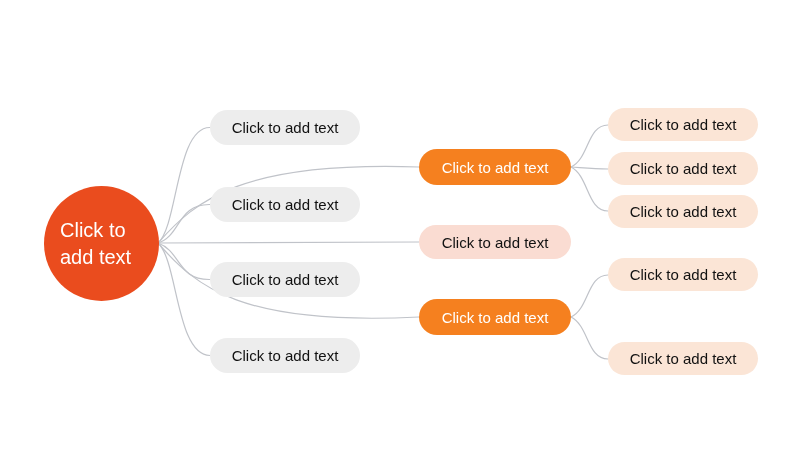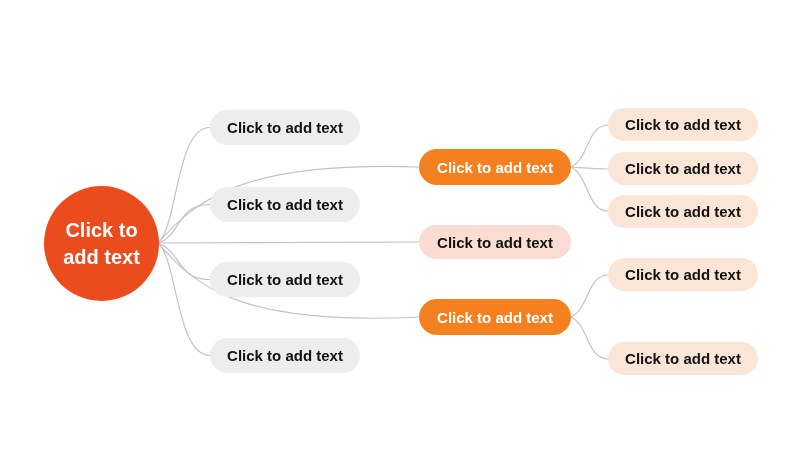--- a/index.html
+++ b/index.html
@@ -28,22 +28,21 @@
     fill: none;
     stroke: var(--connector-color, #C0C3C9);
     stroke-width: 1.2;
     stroke-linecap: round;
   }
   .node {
     position: absolute;
     display: flex;
     align-items: center;
     justify-content: center;
-    font-weight: bold;
-    text-align: center;
+    font-weight: normal;
     box-sizing: border-box;
     cursor: pointer;
   }
   .center-circle {
     left: 44px;
     top: 186px;
     width: 115px;
     height: 115px;
     border-radius: 50%;
     background: var(--center-color, #EA4C1E);

